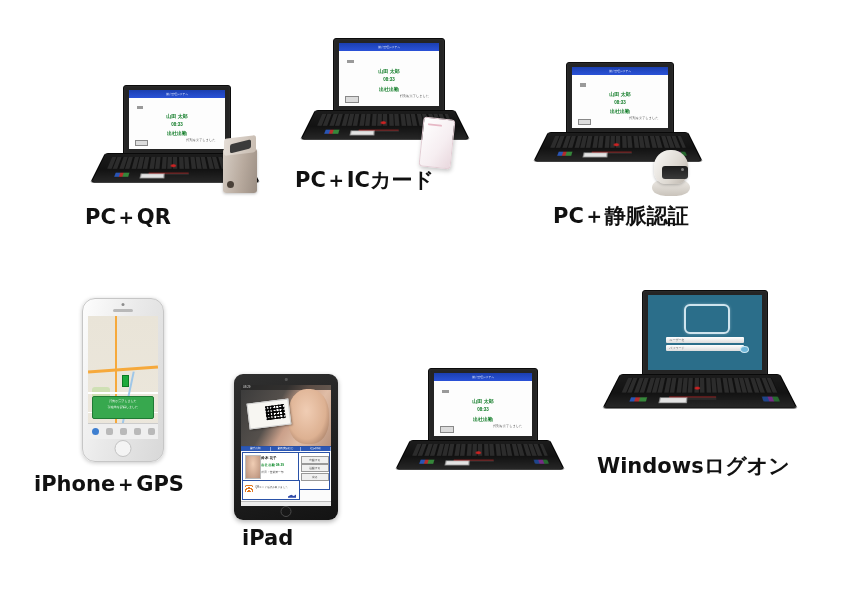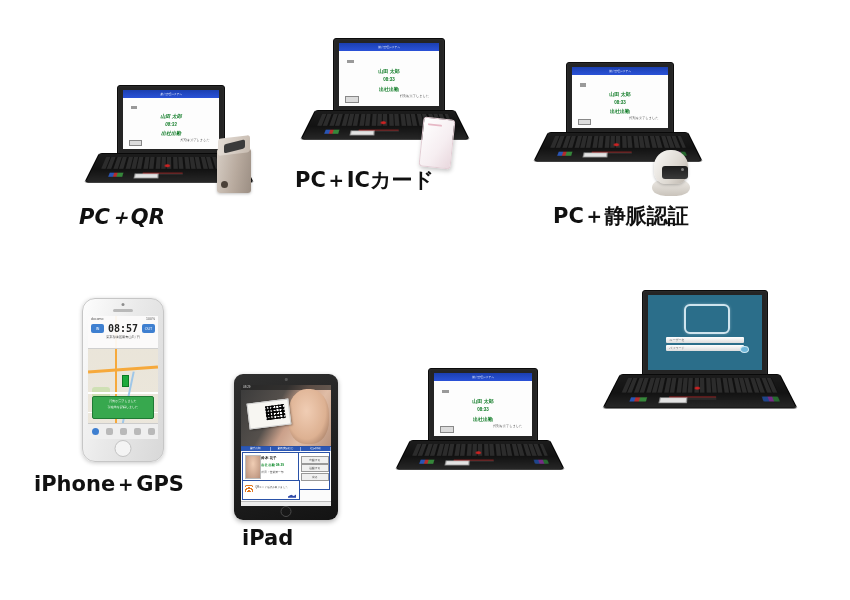--- a/index.html
+++ b/index.html
@@ -485,21 +485,21 @@
     border-radius: 3px;
   }
   .vs-dot { position:absolute; right:4px; top:18px; width:3px;height:3px;border-radius:50%;background:#7a7a7a; }
 </style>
 </head>
 <body>
 
 <div id="canvas">
 
 
-  <div class="node" style="left:99px; top:85px;font-style:italic;">
+  <div class="node" style="left:105px; top:85px;">
     <div class="laptop" style="width:140px;height:110px;">
       <div class="lid" style="left:18px; top:0; width:108px; height:70px;">
         <div class="screen" style="left:5px; top:4px; right:5px; bottom:5px;">
           <div class="scr-title">
               <span>勤怠管理システム</span>
             </div>
           <div class="scr-body">
             <div class="scr-greyline"></div>
             <div class="scr-name">山田 太郎</div>
             <div class="scr-sub">08:33</div>
@@ -606,30 +606,20 @@
       <div class="iphone-screen">
         <div class="map-bg">
           <div class="park" style="left:6%; top:58%; width:26%; height:14%;"></div>
           <div class="park" style="left:58%; top:72%; width:22%; height:12%;"></div>
           <div class="road r1"></div>
           <div class="road r2"></div>
           <div class="road thin" style="left:0; right:0; top:62%;"></div>
           <div class="road thin" style="left:0; right:0; top:78%;"></div>
           <div class="river"></div>
         </div>
-        <div class="map-header">
-          <div class="map-status">
-            <span>docomo</span>
-            <span>100%</span>
-          </div>
-          <div class="map-time">08:57</div>
-          <div class="map-addr">東京都港区南青山3丁目</div>
-          <div class="map-inout in">IN</div>
-          <div class="map-inout out">OUT</div>
-        </div>
         <div class="map-pin"></div>
         <div class="map-callout">
           <span>打刻が完了しました</span>
           <span>現在地を記録しました</span>
         </div>
         <div class="map-tabbar">
           <div class="map-tab active"></div>
           <div class="map-tab"></div>
           <div class="map-tab"></div>
           <div class="map-tab"></div>
@@ -727,15 +717,16 @@
       </div>
       <div class="base" style="left:0; top:84px; width:160px; height:46px; border-radius:3px; transform: perspective(200px) rotateX(52deg); transform-origin: top center;">
         <div class="keys"></div>
         <div class="trackpoint"></div>
         <div class="touchbar"></div>
         <div class="palm-badge"></div>
         <div class="palm-sticker"></div>
         <div class="ibm-logo"></div>
       </div>
     </div>
+    <div class="node-label" style="left:-23px; top:162px;">Windowsログオン</div>
   </div>
 
 </div>
 
 </body></html>

